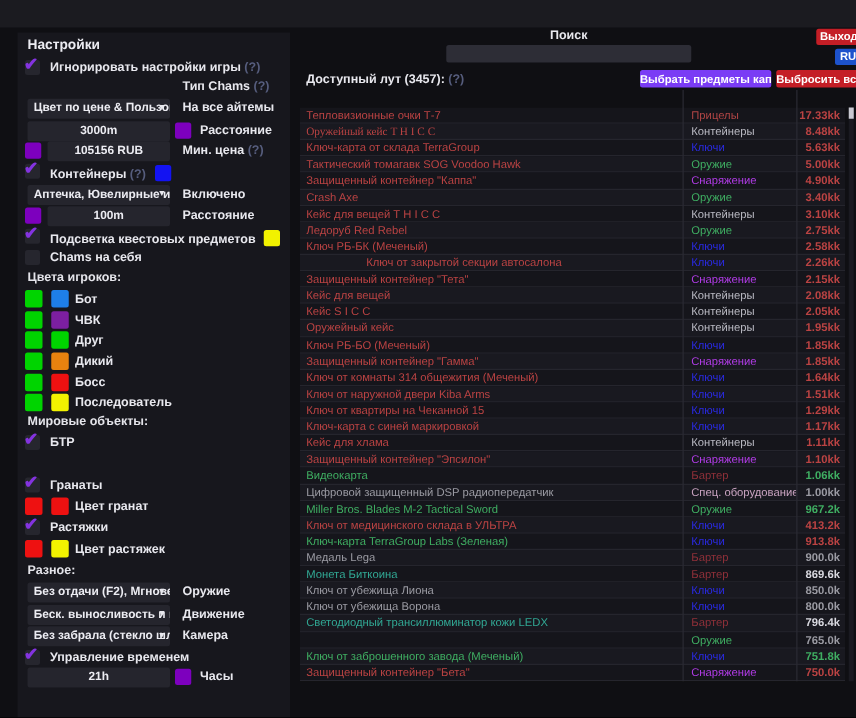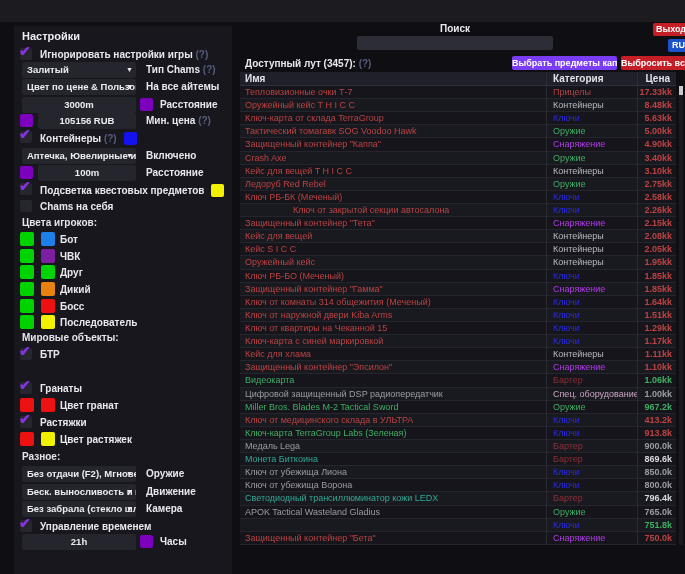--- a/index.html
+++ b/index.html
@@ -62,21 +62,20 @@
 
   <div class="sidebar" id="sidebar">
     <div class="sb-title">Настройки</div>
   <div class="ctrl" style="top: 21px;">
         <span class="cb">
           <span class="chk">✔</span>
         </span>
         <span class="cb-label"><span>Игнорировать настройки игры</span><span class="hint"> (?)</span></span>
       </div>
       <div class="ctrl" style="top: 36px;">
-        <div class="dd"><span>Залитый</span><span class="arr">▼</span></div>
         <span class="ctrl-label">Тип Chams<span class="hint"> (?)</span></span>
       </div>
       <div class="ctrl" style="top: 53px;">
         <div class="dd"><span>Цвет по цене &amp; Пользователь</span><span class="arr">▼</span></div>
         <span class="ctrl-label">На все айтемы</span>
       </div>
       <div class="ctrl" style="top: 71px;">
         <span class="ctrl-label far"><span>Расстояние</span></span>
         <div class="inp">3000m</div>
         <span class="swatch" style="background: rgb(125, 0, 190); left: 126px;"></span>
@@ -209,33 +208,28 @@
   <div class="btn btn-exit">Выход</div>
   <div class="btn btn-ru">RU</div>
   <div class="btn btn-kappa">Выбрать предметы каппа</div>
   <div class="btn btn-discard">Выбросить все</div>
 
   <div class="loot-label">
     <span>Доступный лут (3457):</span>
     <span class="hint">(?)</span>
   </div>
 
-  <div class="thead">
-    <span class="th th-name">Имя</span>
-    <span class="th th-cat">Категория</span>
-    <span class="th th-price">Цена</span>
-  </div>
   <div class="tbody" id="tbody">
       <div class="trow">
         <span class="td-name" style="color: rgb(187, 67, 67);">Тепловизионные очки Т-7</span>
         <span class="td-cat" style="color: rgb(176, 69, 69);">Прицелы</span>
         <span class="td-price" style="color: rgb(187, 67, 67);">17.33kk</span>
       </div>
       <div class="trow">
-        <span class="td-name" style="color: rgb(187, 67, 67);">Оружейный кейс T H I C C</span>
+        <span class="td-name" style="color: rgb(187, 67, 67); font-family: Liberation Serif, serif;">Оружейный кейс T H I C C</span>
         <span class="td-cat" style="color: rgb(185, 185, 194);">Контейнеры</span>
         <span class="td-price" style="color: rgb(187, 67, 67);">8.48kk</span>
       </div>
       <div class="trow">
         <span class="td-name" style="color: rgb(187, 67, 67);">Ключ-карта от склада TerraGroup</span>
         <span class="td-cat" style="color: rgb(42, 42, 224);">Ключи</span>
         <span class="td-price" style="color: rgb(187, 67, 67);">5.63kk</span>
       </div>
       <div class="trow">
         <span class="td-name" style="color: rgb(187, 67, 67);">Тактический томагавк SOG Voodoo Hawk</span>
@@ -376,25 +370,25 @@
         <span class="td-name" style="color: rgb(155, 155, 163);">Ключ от убежища Ворона</span>
         <span class="td-cat" style="color: rgb(42, 42, 224);">Ключи</span>
         <span class="td-price" style="color: rgb(155, 155, 163);">800.0k</span>
       </div>
       <div class="trow">
         <span class="td-name" style="color: rgb(49, 168, 148);">Светодиодный трансиллюминатор кожи LEDX</span>
         <span class="td-cat" style="color: rgb(143, 48, 57);">Бартер</span>
         <span class="td-price" style="color: rgb(217, 217, 224);">796.4k</span>
       </div>
       <div class="trow">
-        <span class="td-name" style="color: rgb(155, 155, 163);">APOK Tactical Wasteland Gladius</span>
         <span class="td-cat" style="color: rgb(63, 174, 98);">Оружие</span>
         <span class="td-price" style="color: rgb(155, 155, 163);">765.0k</span>
       </div>
       <div class="trow">
+        <span class="td-name" style="color: rgb(63, 174, 98);">Ключ от заброшенного завода (Меченый)</span>
         <span class="td-cat" style="color: rgb(42, 42, 224);">Ключи</span>
         <span class="td-price" style="color: rgb(63, 174, 98);">751.8k</span>
       </div>
       <div class="trow">
         <span class="td-name" style="color: rgb(187, 67, 67);">Защищенный контейнер "Бета"</span>
         <span class="td-cat" style="color: rgb(178, 60, 232);">Снаряжение</span>
         <span class="td-price" style="color: rgb(187, 67, 67);">750.0k</span>
       </div>
     </div>
   <div class="colsep" style="left:546px"></div>

